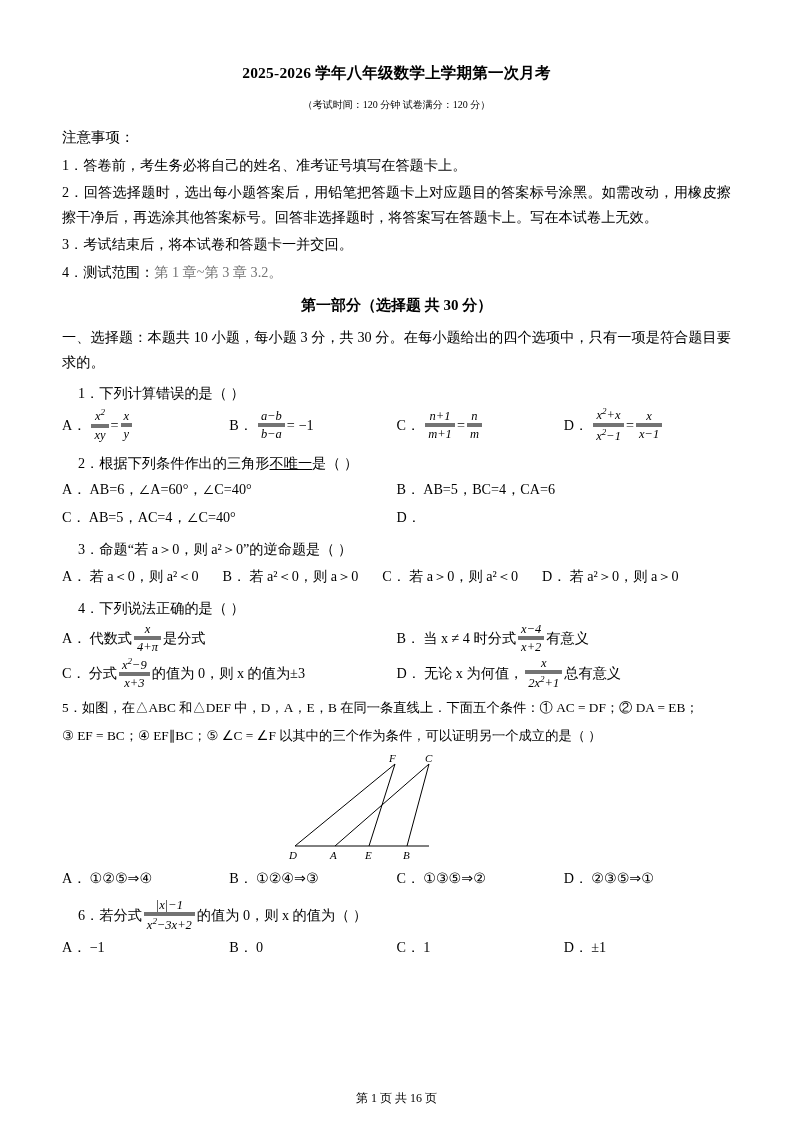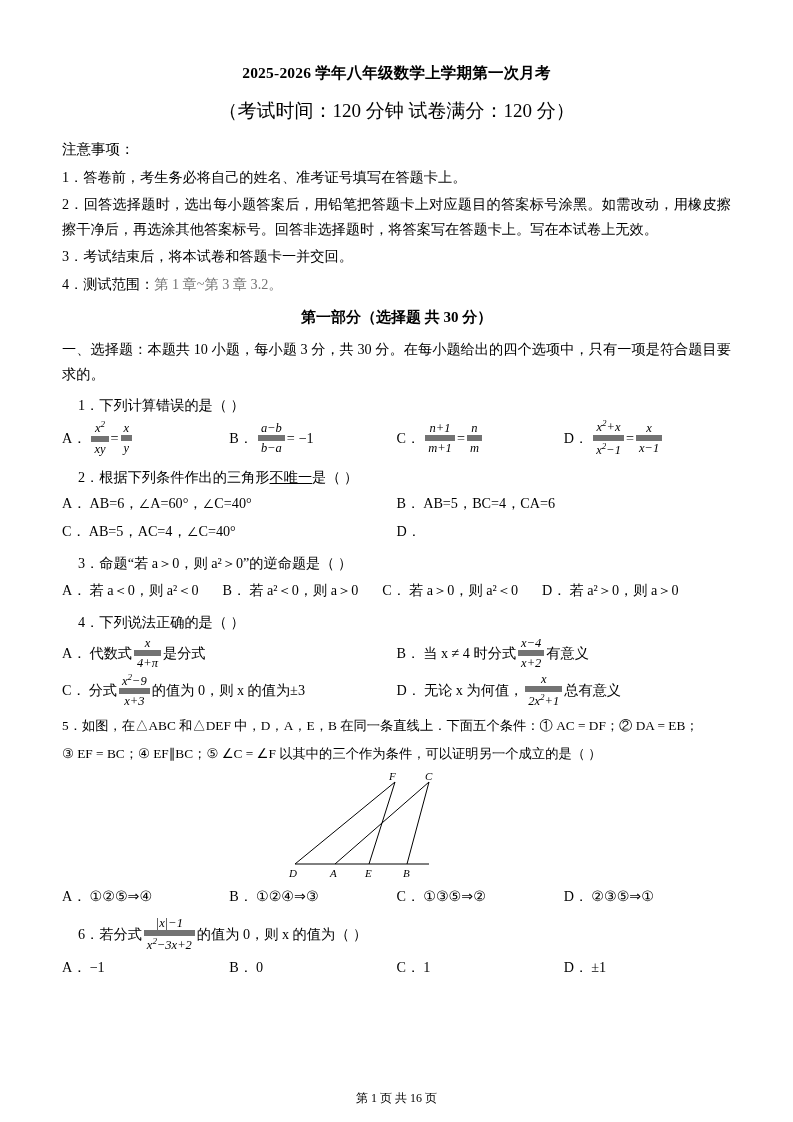--- a/index.html
+++ b/index.html
@@ -19,21 +19,21 @@
   }
   .title{
     text-align:center;
     font-size:15.5px;
     font-weight:bold;
     letter-spacing:0.2px;
     margin:0 0 14px 0;
   }
   .subtitle{
     text-align:center;
-    font-size:19px;
+    font-size:10px;
     margin:0 0 16px 0;
   }
   .notice-head{
     font-size:14.5px;
     margin:0 0 6px 0;
   }
   .para{
     font-size:14.2px;
     line-height:1.72;
     margin:0 0 3px 0;
@@ -67,21 +67,21 @@
     display:inline-flex;
     flex-direction:column;
     vertical-align:middle;
     text-align:center;
     font-size:12.5px;
     line-height:1.12;
     margin:0 2px;
     position:relative;
     top:-1px;
   }
-  .frac .num{padding:0 3px;border-bottom:6px solid #737373;}
+  .frac .num{padding:0 3px;border-bottom:4px solid #737373;}
   .frac .den{padding:0 3px;}
   .it{font-style:italic;}
   sup{font-size:9px;vertical-align:super;}
   .fig{
     margin:6px auto 4px auto;
     width:240px;
     position:relative;
     height:108px;
   }
   .footer{

